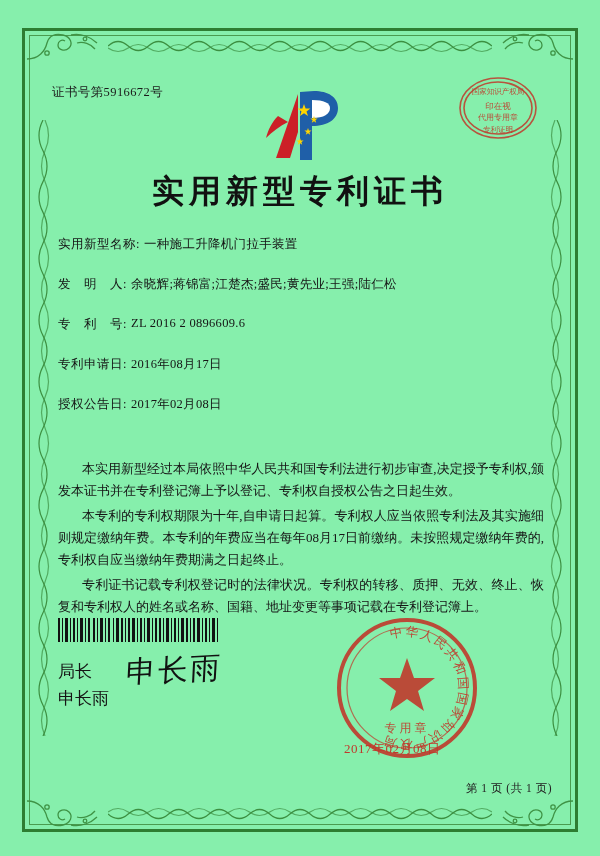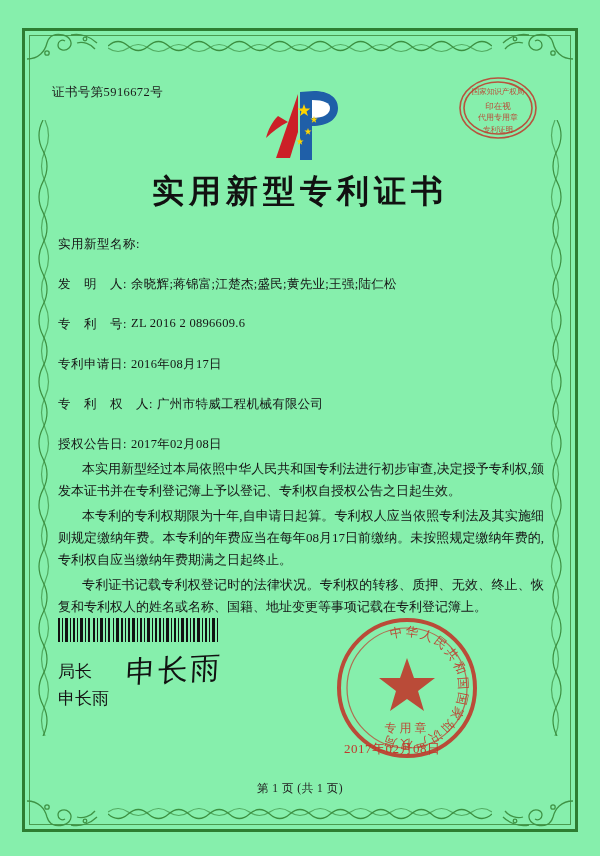--- a/index.html
+++ b/index.html
@@ -212,21 +212,21 @@
     color: #c0392b;
     letter-spacing: .5px;
     font-family: "Liberation Serif", serif;
   }
 
   .page-foot {
     position: absolute;
     left: 0;
     right: 0;
     bottom: 8px;
-    text-align: center;
+    text-align: right;
     font-size: 11.5px;
     color: #222;
     letter-spacing: .5px;
   }
 </style>
 </head>
 <body>
 
 <div class="page">
 
@@ -346,36 +346,33 @@
           <text x="42" y="66" font-size="7.5" text-anchor="middle">专利证明</text>
         </g>
       </svg>
     </div>
 
     <div class="title">实用新型专利证书</div>
 
     <div class="fields">
       <div class="field-row">
         <span class="field-label">实用新型名称:</span>
+        <span class="field-value">一种施工升降机门拉手装置</span>
       </div>
       <div class="field-row">
         <span class="field-label">发　明　人:</span>
         <span class="field-value">余晓辉;蒋锦富;江楚杰;盛民;黄先业;王强;陆仁松</span>
       </div>
       <div class="field-row">
         <span class="field-label">专　利　号:</span>
         <span class="field-value">ZL 2016 2 0896609.6</span>
       </div>
       <div class="field-row">
         <span class="field-label">专利申请日:</span>
         <span class="field-value">2016年08月17日</span>
-      </div>
-      <div class="field-row">
-        <span class="field-label">专　利　权　人:</span>
-        <span class="field-value">广州市特威工程机械有限公司</span>
       </div>
       <div class="field-row">
         <span class="field-label">授权公告日:</span>
         <span class="field-value">2017年02月08日</span>
       </div>
     </div>
 
     <div class="body-text">
       <p>本实用新型经过本局依照中华人民共和国专利法进行初步审查,决定授予专利权,颁发本证书并在专利登记簿上予以登记、专利权自授权公告之日起生效。</p>
       <p>本专利的专利权期限为十年,自申请日起算。专利权人应当依照专利法及其实施细则规定缴纳年费。本专利的年费应当在每年08月17日前缴纳。未按照规定缴纳年费的,专利权自应当缴纳年费期满之日起终止。</p>

